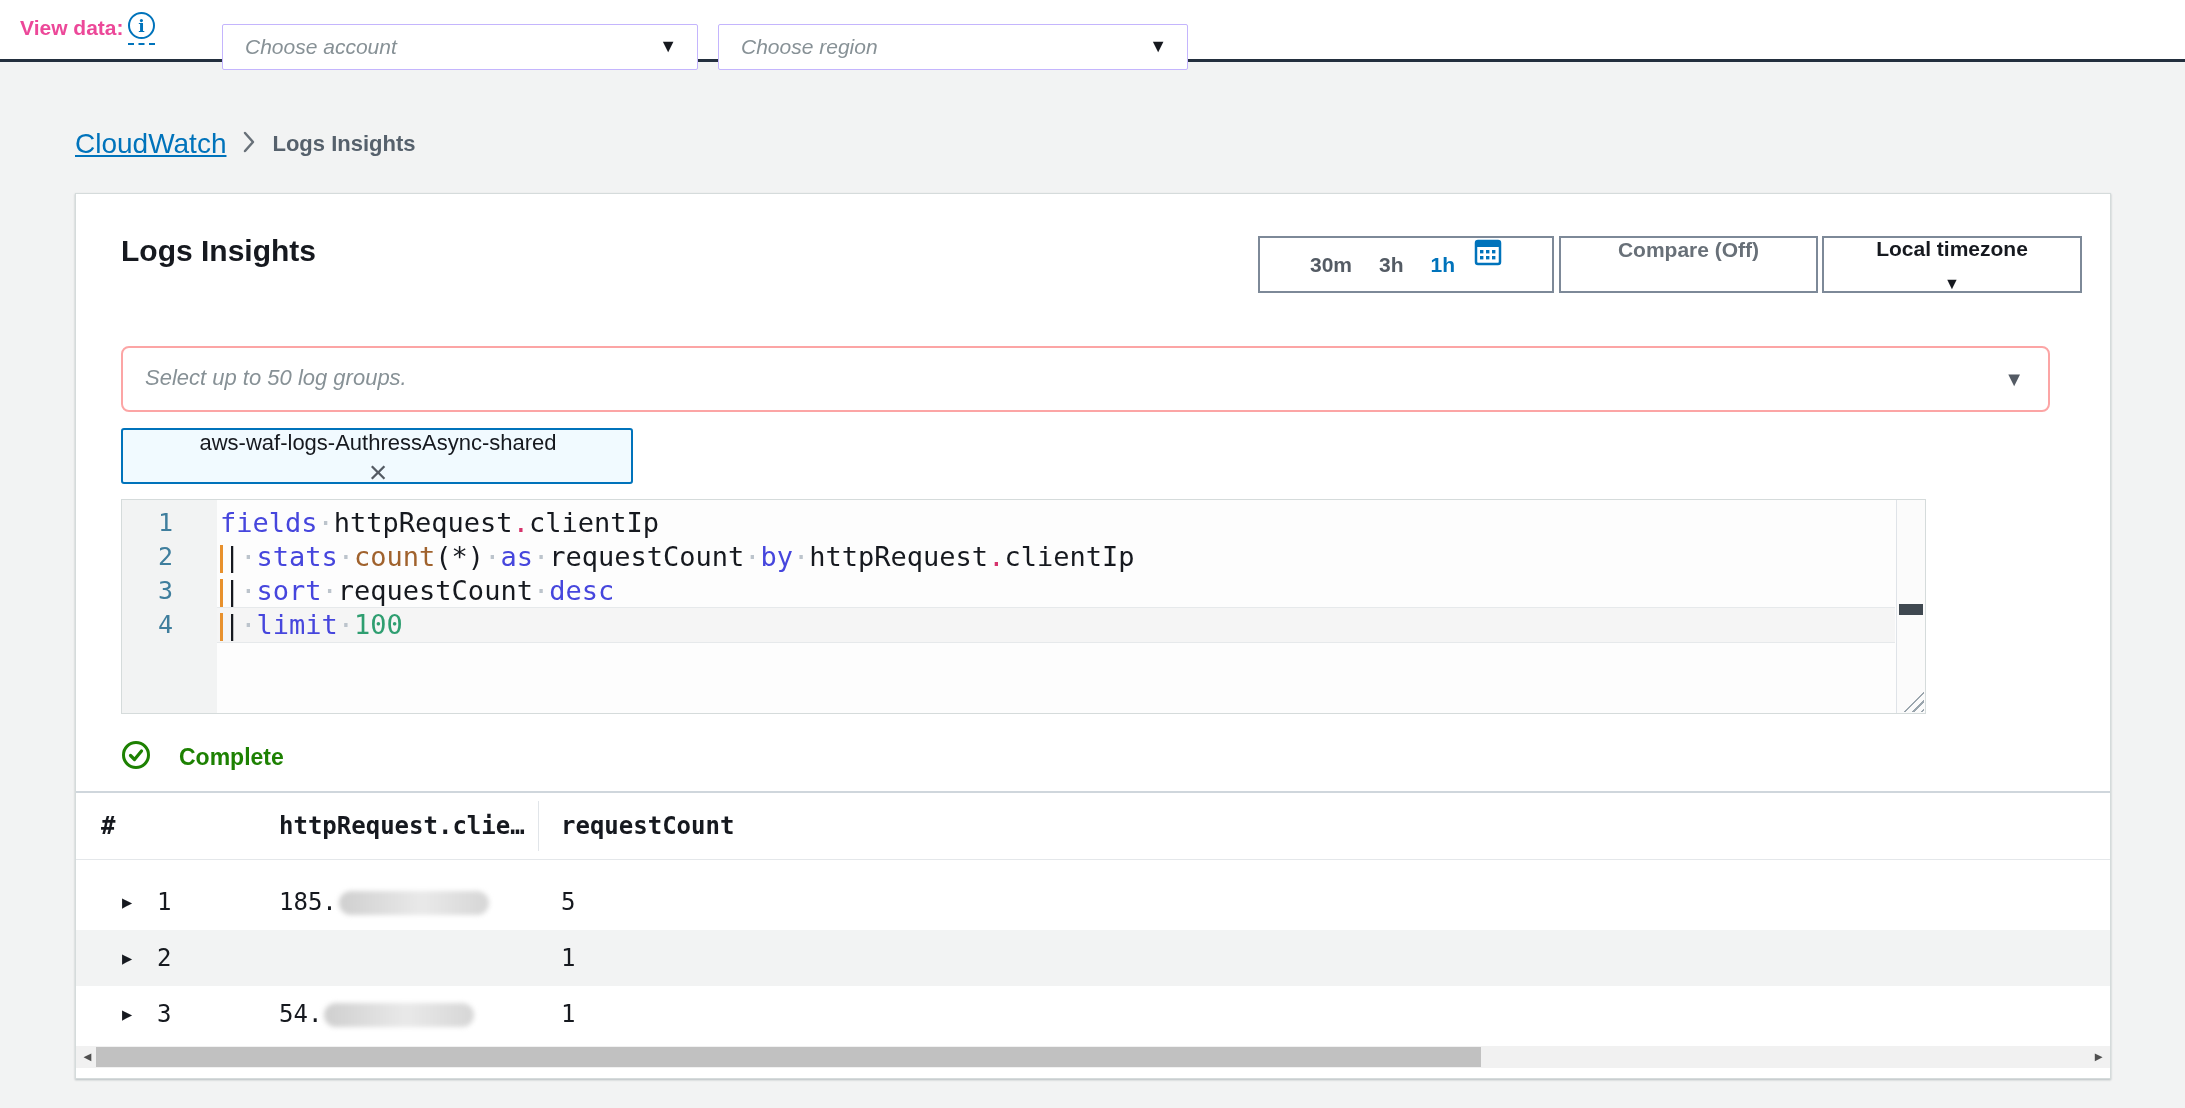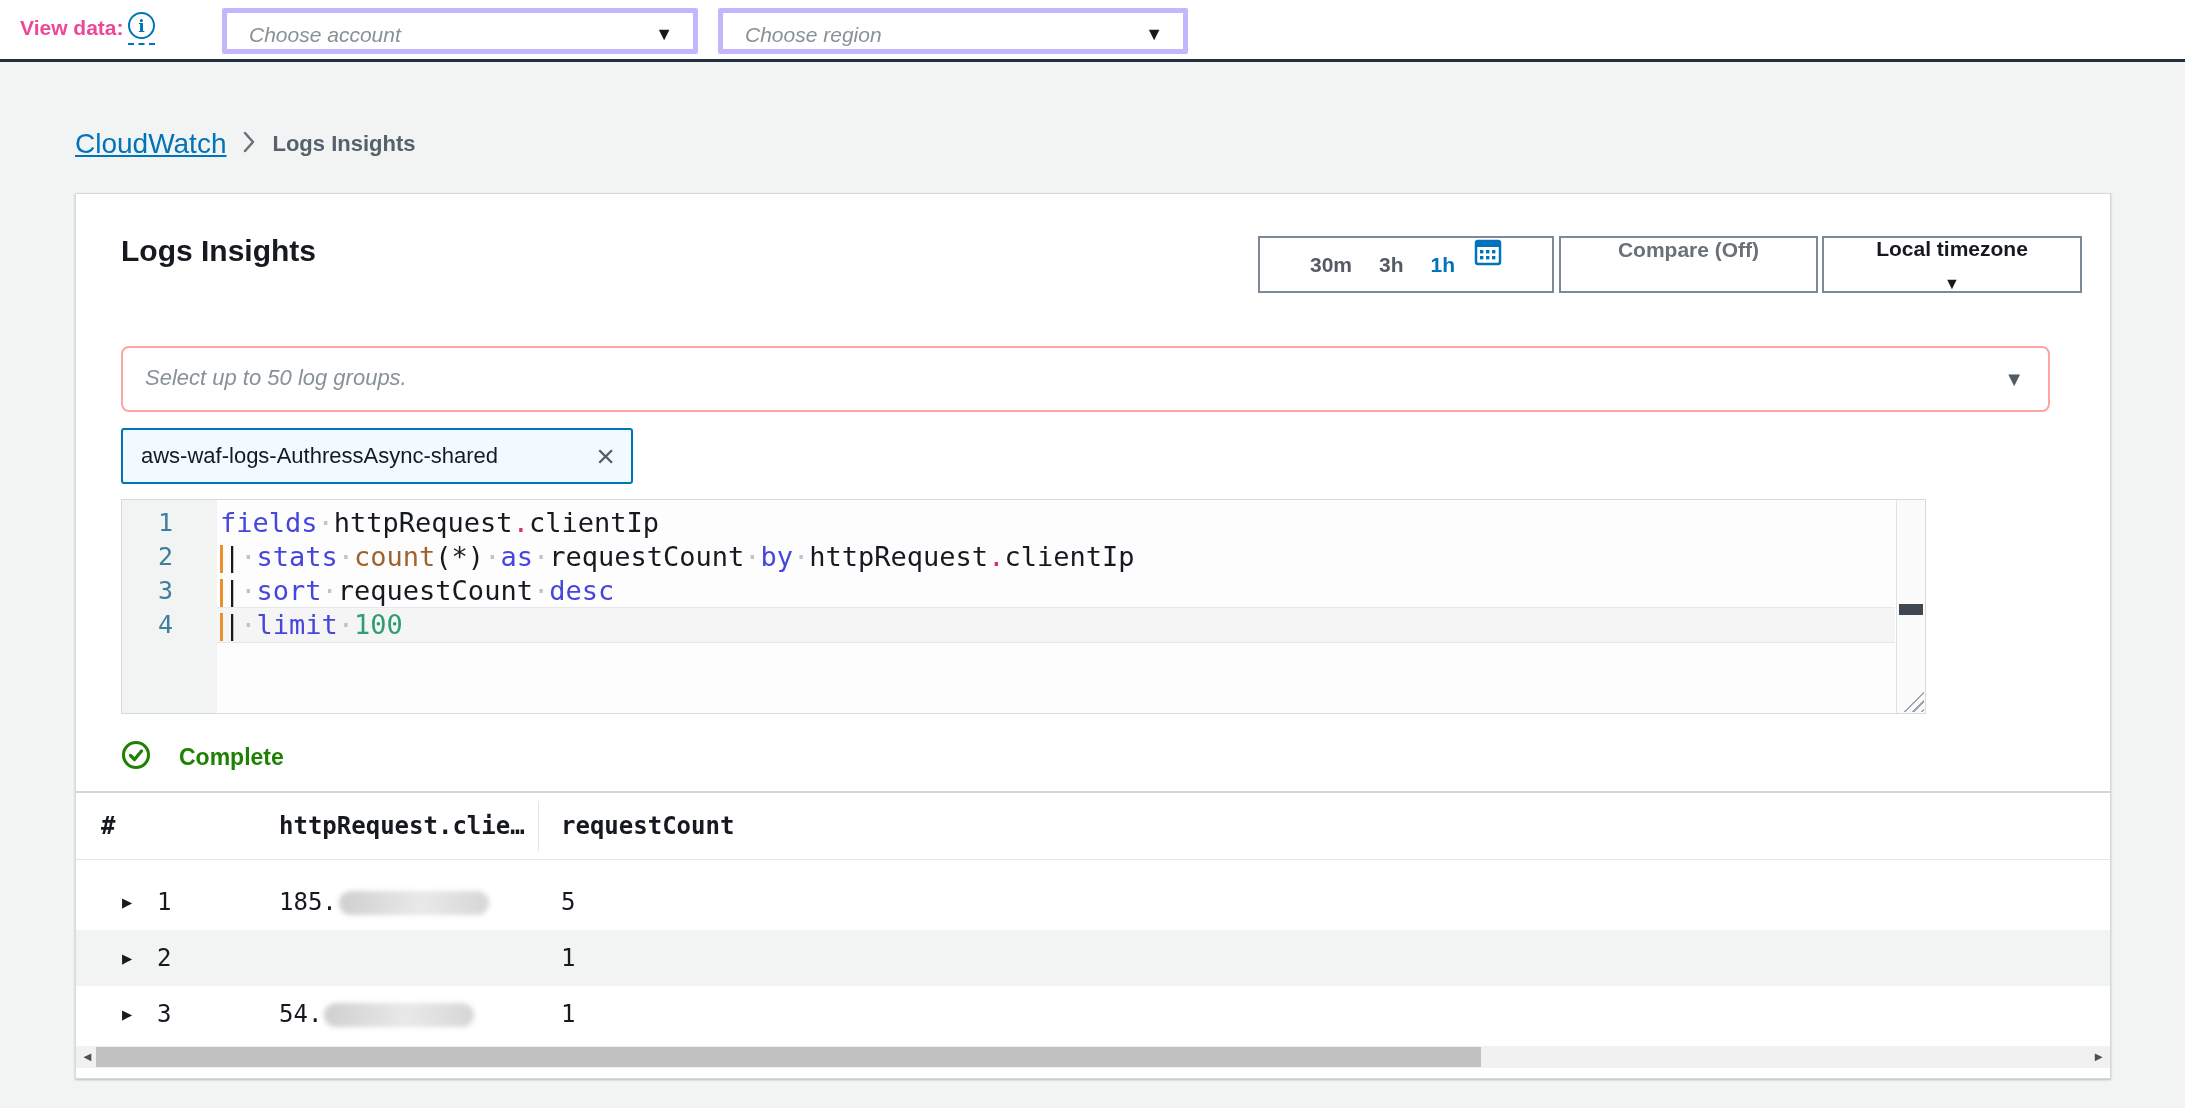--- a/index.html
+++ b/index.html
@@ -17,22 +17,22 @@
     background:#ffffff; border-bottom:3px solid #232f3e;
   }
   .vd-label { position:absolute; left:20px; top:16px; font-size:21px; font-weight:700; color:#ec4899; }
   .info-wrap { position:absolute; left:128px; top:12px; border-bottom:2px dashed #0073bb; padding-bottom:4px; cursor:pointer; }
   .info-circle {
     display:inline-flex; align-items:center; justify-content:center;
     width:27px; height:27px; border:2.5px solid #0073bb; border-radius:50%;
     color:#0073bb; font-size:17px; font-weight:700; font-family:"DejaVu Serif", serif;
   }
   .combo {
-    position:absolute; top:8px; height:46px; background:#fff;
-    border:5px solid #c4b5fd; border-radius:2px;
+    position:absolute; top:24px; height:46px; background:#fff;
+    border:1px solid #c4b5fd; border-radius:2px;
   }
   .combo-account { left:222px; width:476px; }
   .combo-region  { left:718px; width:470px; }
   .combo-ph {
     position:absolute; left:22px; top:10px; font-size:21px; font-style:italic; color:#879196;
   }
   .combo .caret { position:absolute; right:20px; top:11px; font-size:18px; color:#16191f; }
   
   .breadcrumb { position:absolute; left:75px; top:128px; display:flex; align-items:center; gap:16px; }
   .crumb-link { font-size:28px; color:#0073bb; text-decoration:underline; cursor:pointer; }
@@ -60,21 +60,21 @@
   .lg-select {
     position:absolute; left:45px; top:152px; width:1929px; height:66px;
     border:2px solid #fca5a5; border-radius:8px; background:#fff; cursor:pointer;
   }
   .lg-ph { position:absolute; left:22px; top:17px; font-size:22px; font-style:italic; color:#879196; }
   .lg-select .caret { position:absolute; right:24px; top:20px; font-size:20px; color:#545b64; }
   
   .lg-tag {
     position:absolute; left:45px; top:234px; width:512px; height:56px;
     border:2px solid #0073bb; border-radius:3px; background:#f1faff;
-    display:flex; align-items:center; justify-content:space-between; padding:0 16px 0 18px;
+    display:flex; align-items:center; justify-content:space-between; padding:0 16px 0 18px;flex-direction:column;
   }
   .lg-tag-label { font-size:22px; color:#16191f; }
   .tag-x { font-size:32px; line-height:1; color:#545b64; cursor:pointer; }
   
   .editor {
     position:absolute; left:45px; top:305px; width:1805px; height:215px;
     border:1px solid #d5dbdb; background:#fdfdfd;
     font-family:"DejaVu Sans Mono", monospace;
   }
   .gutter {

